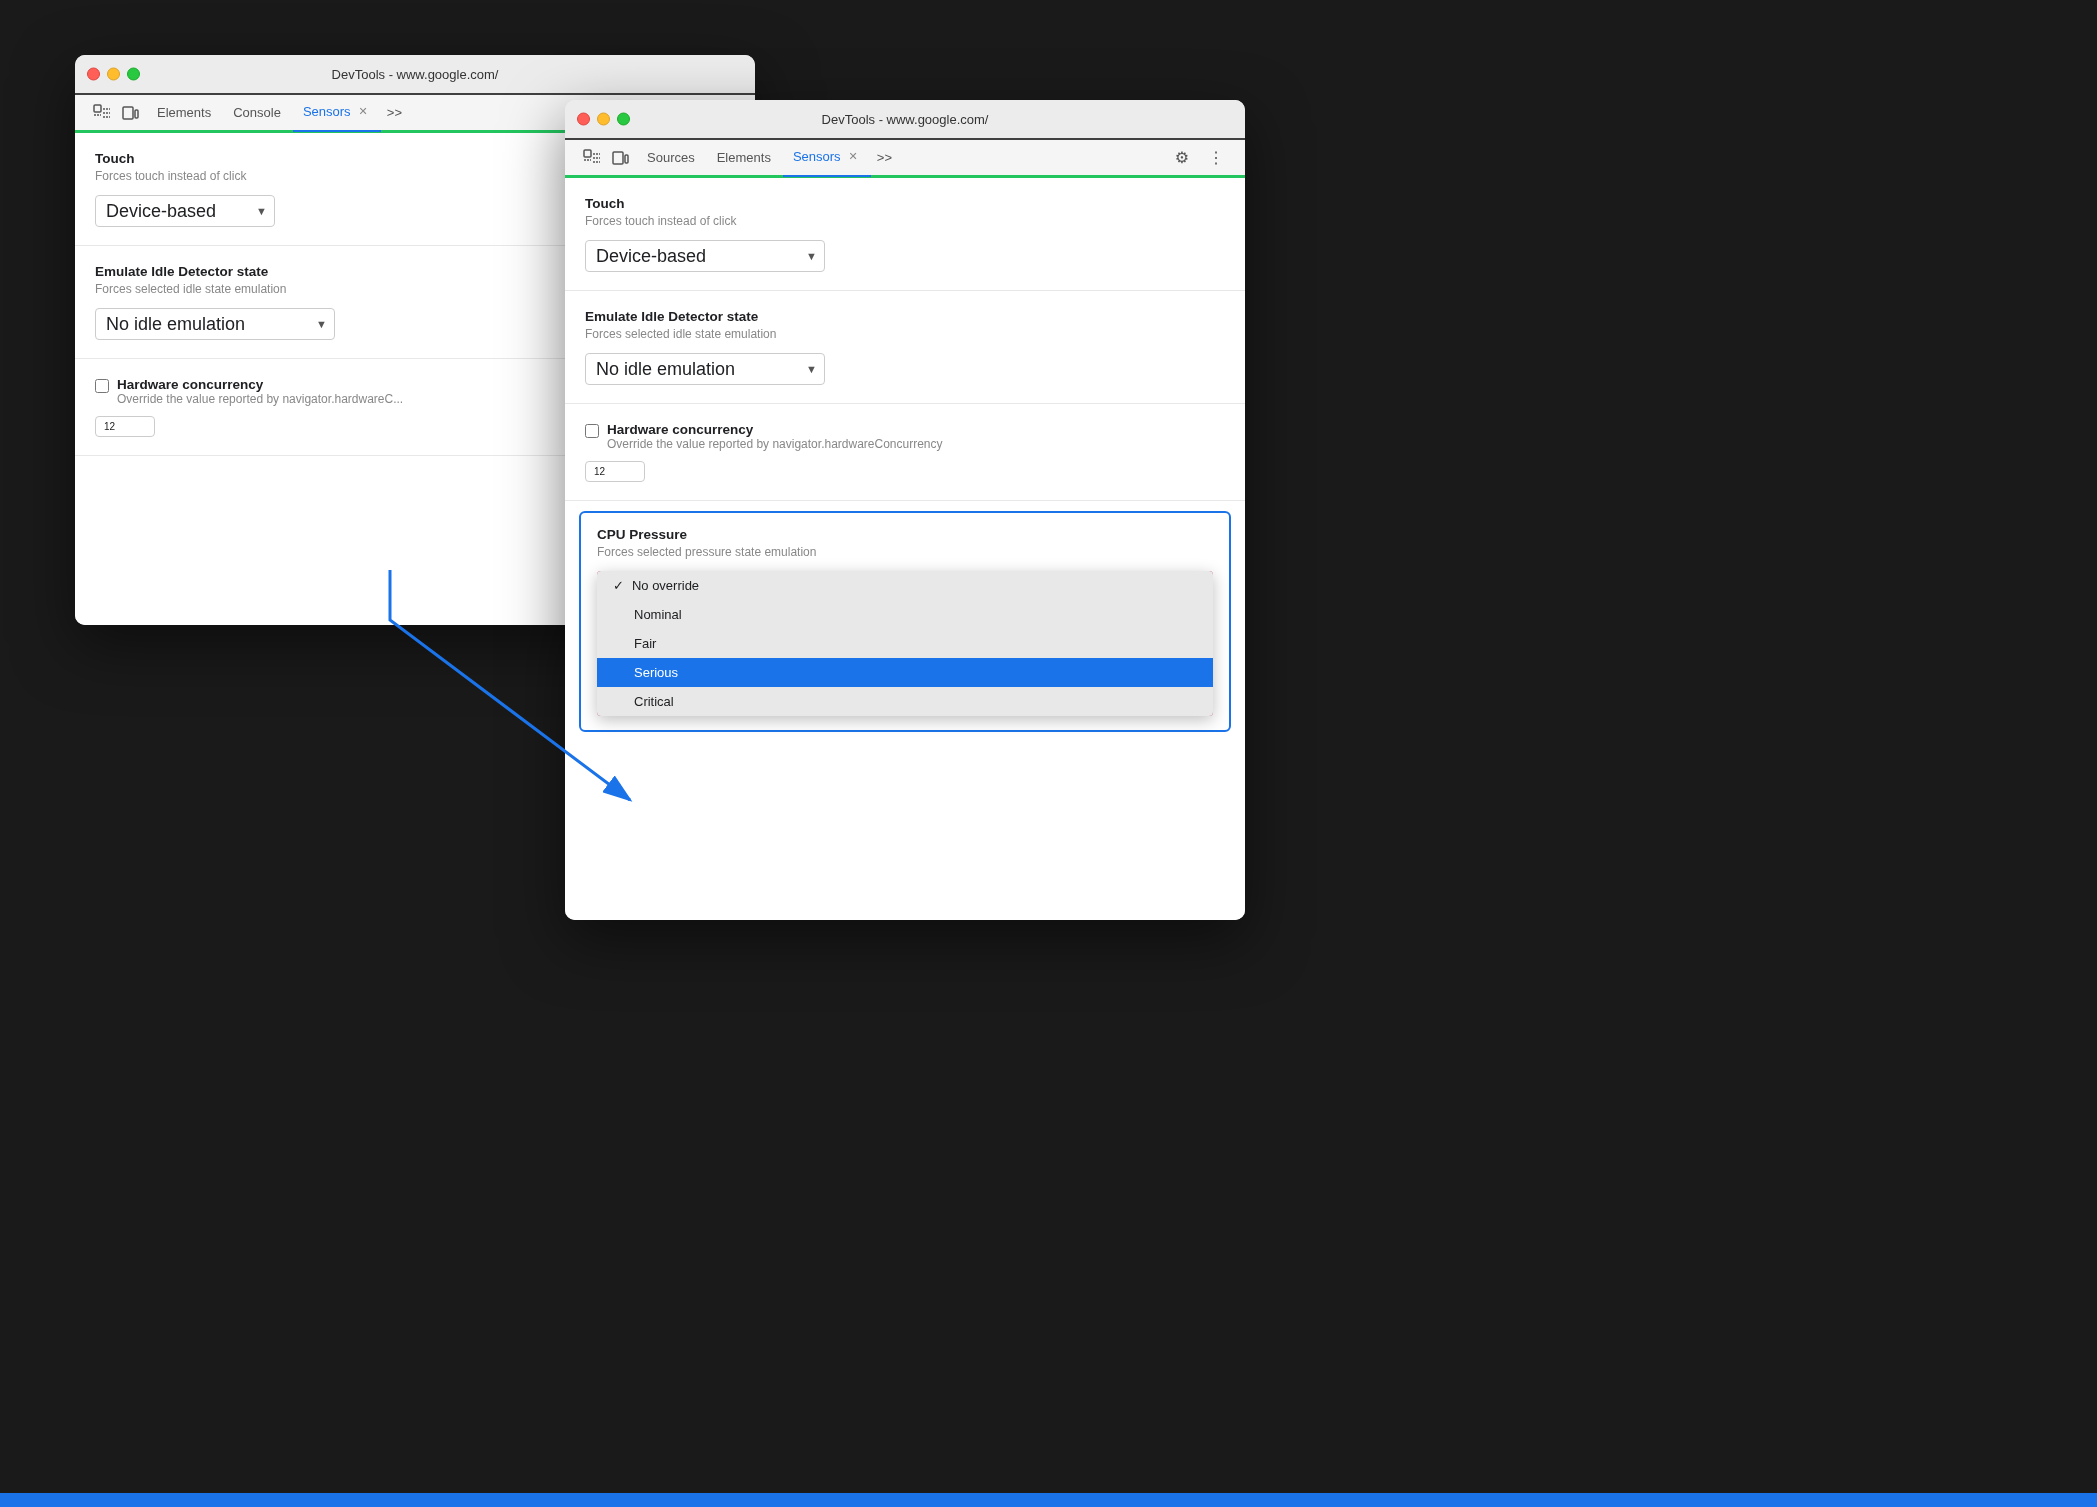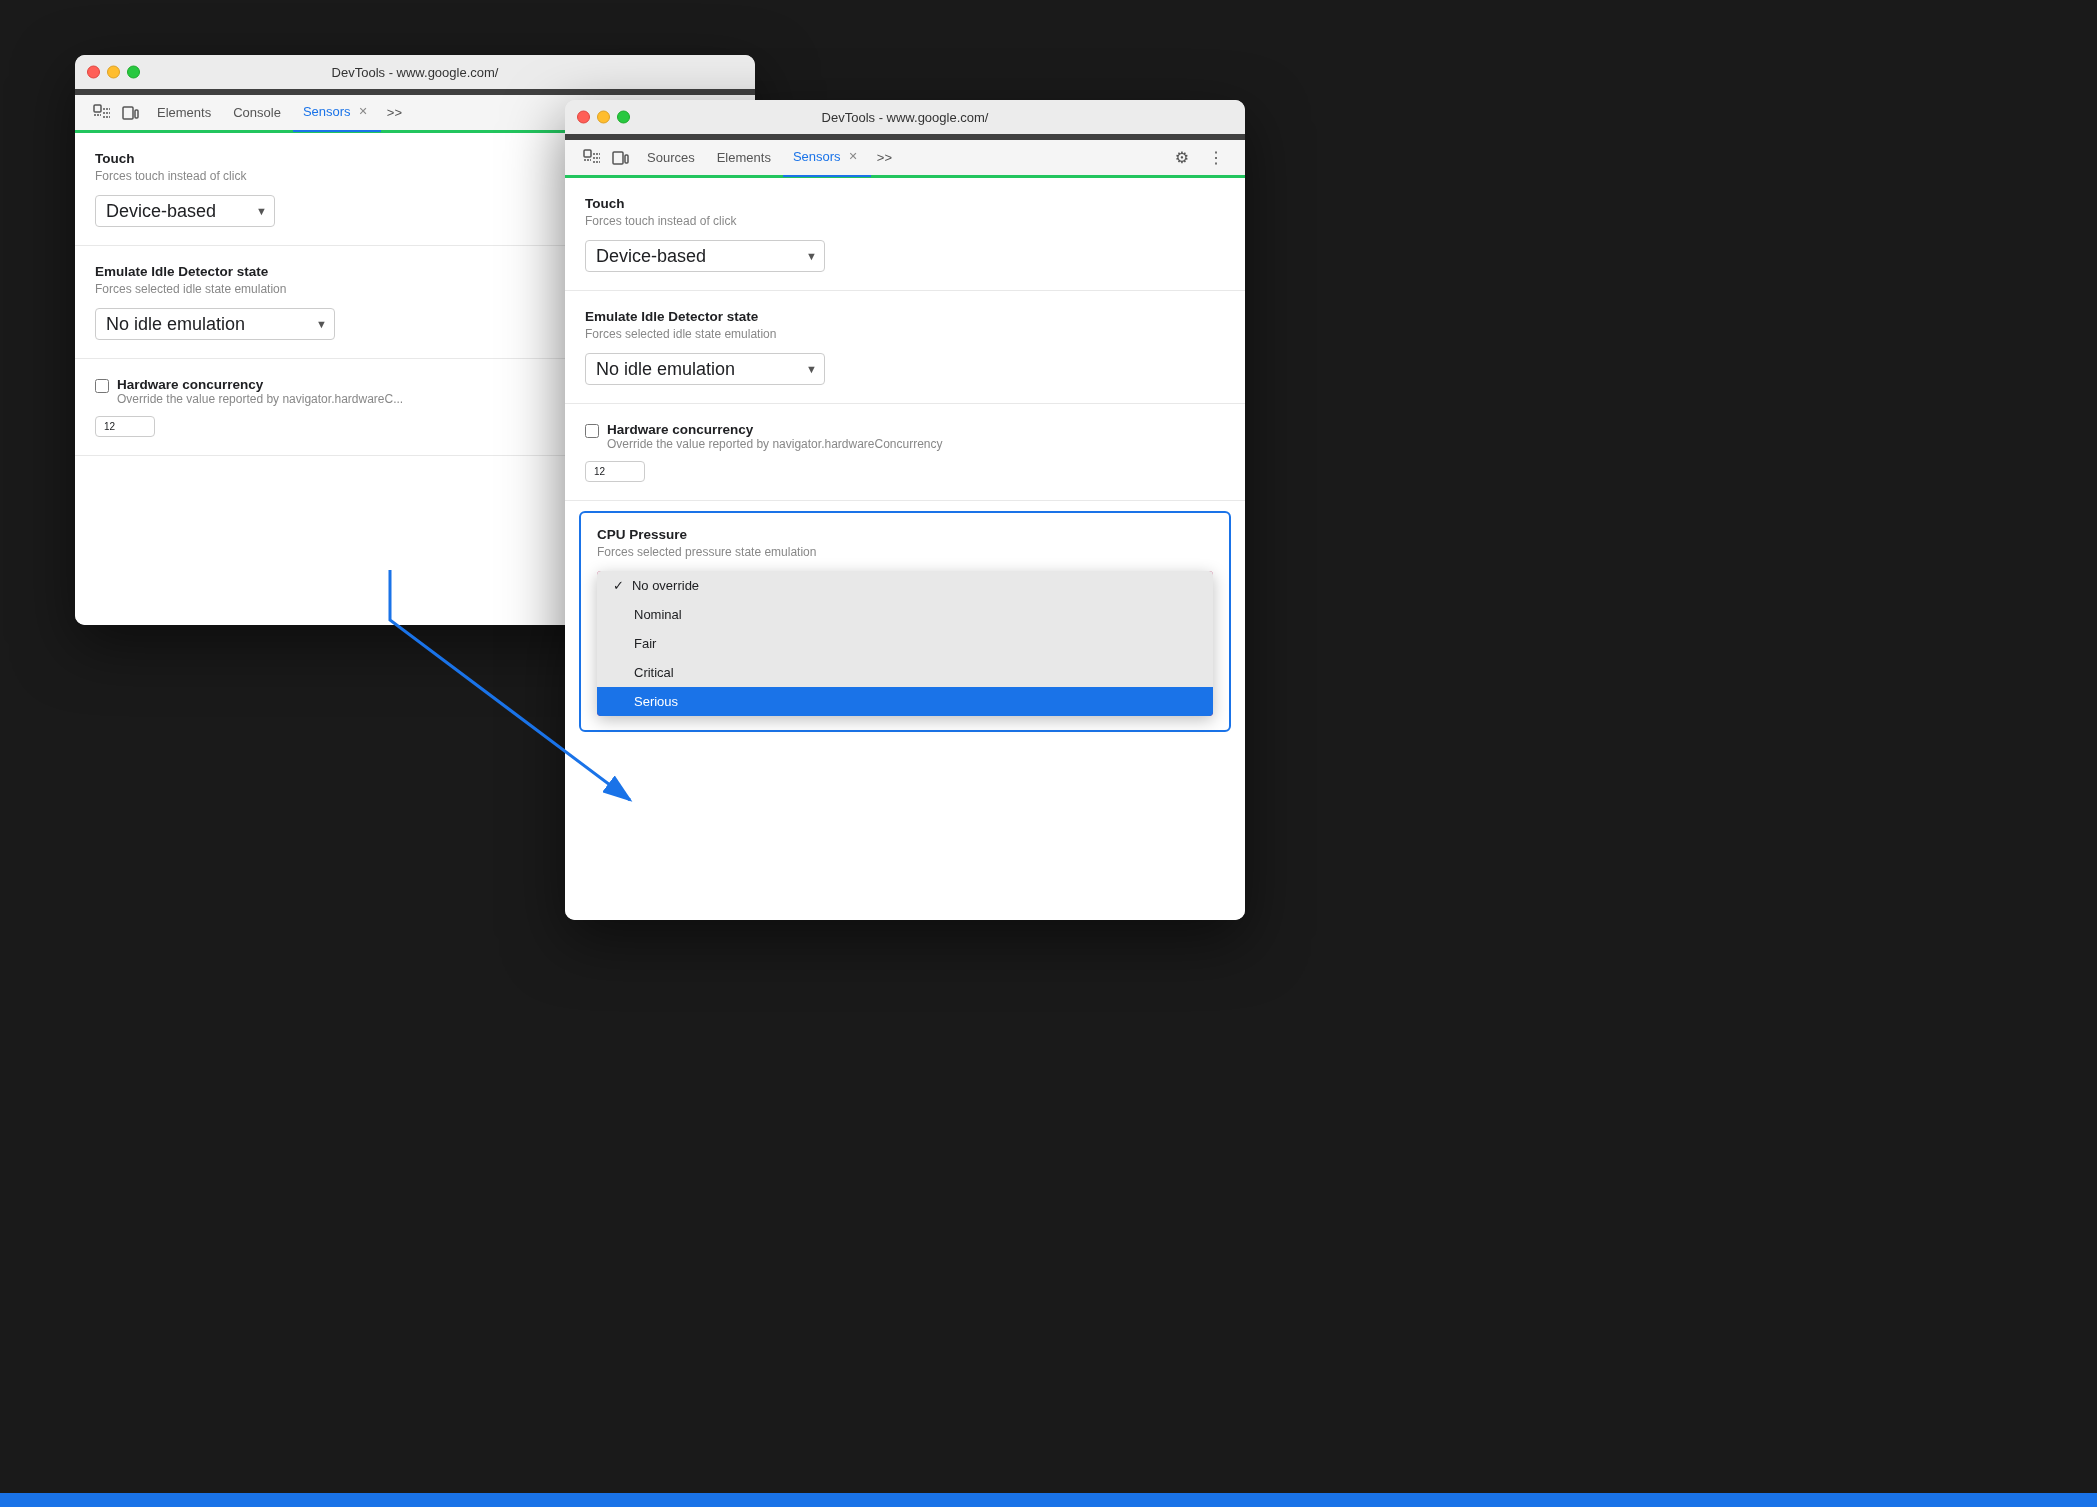--- a/index.html
+++ b/index.html
@@ -37,21 +37,21 @@
       height: 820px;
     }
 
     
     .title-bar {
       display: flex;
       align-items: center;
       justify-content: center;
       height: 40px;
       background: #ececec;
-      border-bottom: 6px solid #404040;
+      border-bottom: 2px solid #404040;
       position: relative;
     }
 
     .traffic-lights {
       position: absolute;
       left: 12px;
       top: 50%;
       transform: translateY(-50%);
       display: flex;
       gap: 7px;
@@ -483,25 +483,25 @@
         <div class="dropdown-menu" style="position:relative; margin-top:0; left:0; border: none; border-radius:4px; min-width: 280px;">
           <div class="dropdown-item checked">
             <span>No override</span>
           </div>
           <div class="dropdown-item unchecked">
             <span>Nominal</span>
           </div>
           <div class="dropdown-item unchecked">
             <span>Fair</span>
           </div>
+          <div class="dropdown-item unchecked selected">
+            <span>Serious</span>
+          </div>
           <div class="dropdown-item unchecked">
             <span>Critical</span>
           </div>
-          <div class="dropdown-item unchecked selected">
-            <span>Serious</span>
-          </div>
         </div>
       </div>
     </div>
   </div>
 </div>
 
 <div class="blue-bar"></div>
 
 </body></html>

